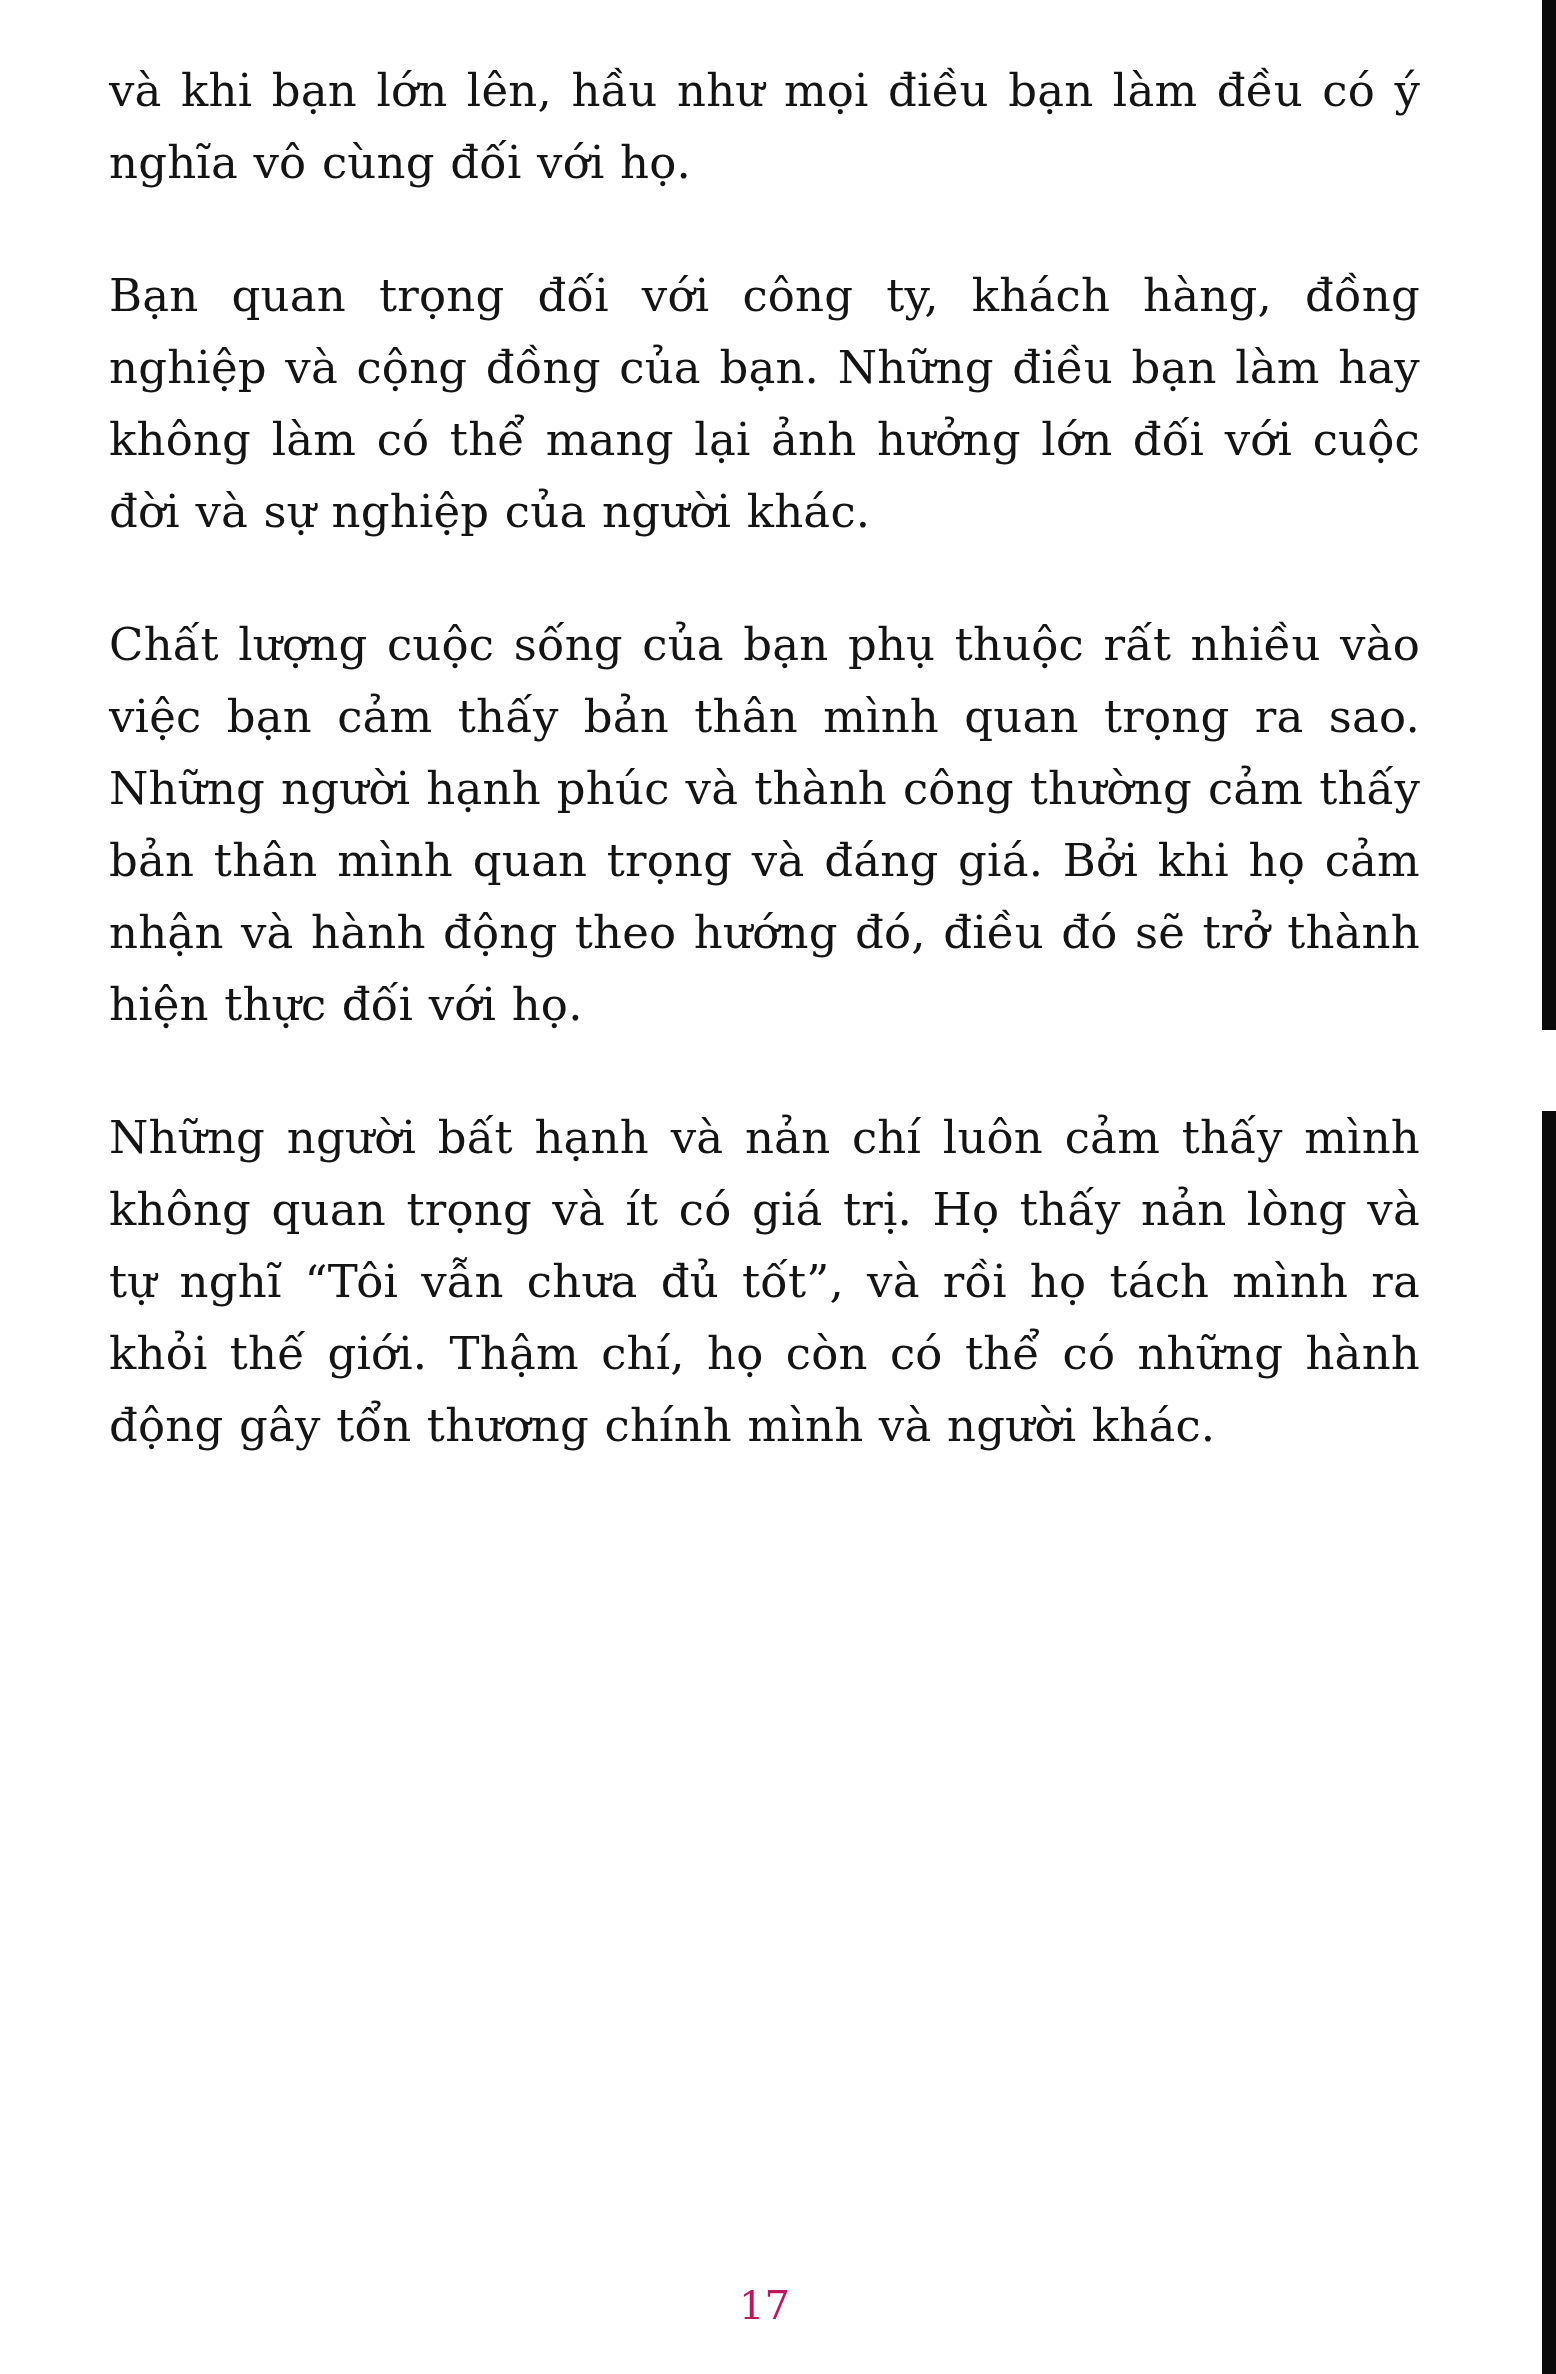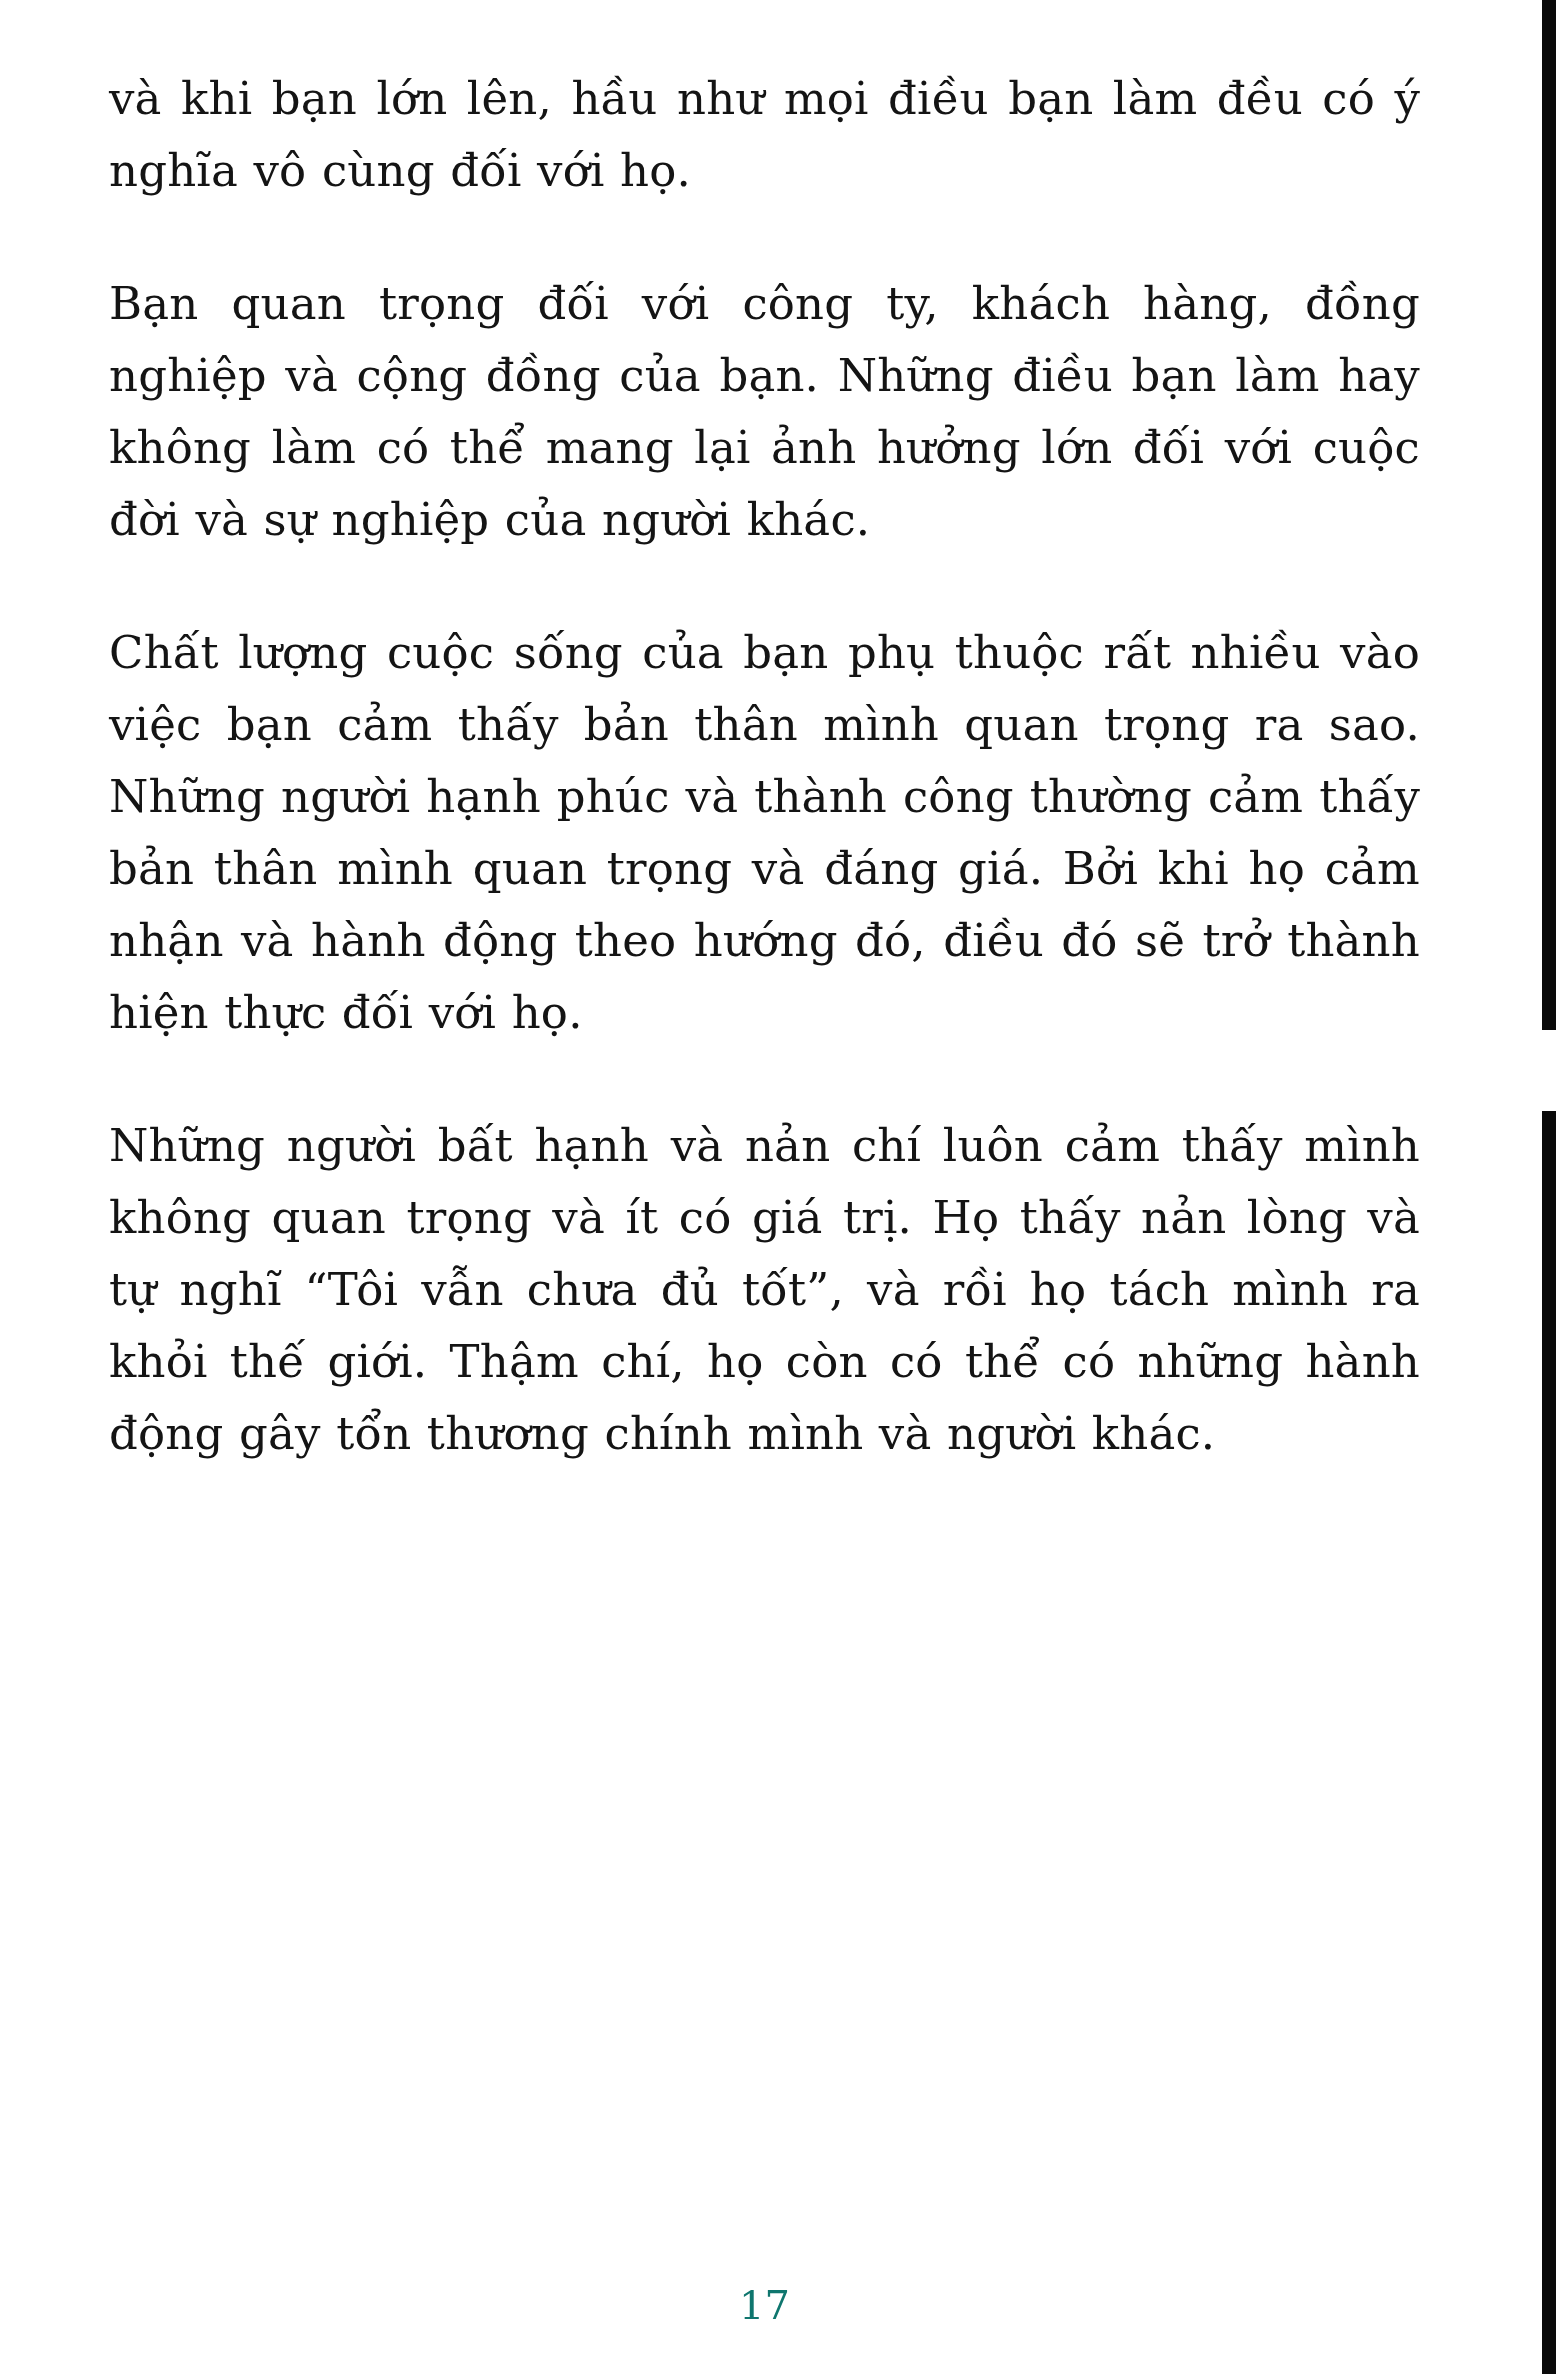--- a/index.html
+++ b/index.html
@@ -11,39 +11,38 @@
     position: relative;
     width: 1556px;
     height: 2374px;
     background: #ffffff;
     overflow: hidden;
     font-family: "DejaVu Serif", "Liberation Serif", serif;
     color: #141414;
   }
   .text-block {
     padding: 55px 136px 0 109px;
-    margin-top: 8px;
   }
   .text-block p {
     margin: 0 0 61px 0;
     font-size: 45px;
     line-height: 1.6;
     text-align: justify;
     text-justify: inter-word;
     letter-spacing: 0.2px;
     word-spacing: 1px;
   }
   .page-number {
     position: absolute;
     bottom: 46px;
     left: 109px;
     right: 136px;
     text-align: center;
     font-size: 40px;
-    color: #0f766e;
+    color: #be185d;
   }
   .scan-strip {
     position: absolute;
     right: 0;
     width: 14.3px;
     background: #0a0a0a;
   }
   .scan-strip.top-segment {
     top: 0;
     height: 1030px;

